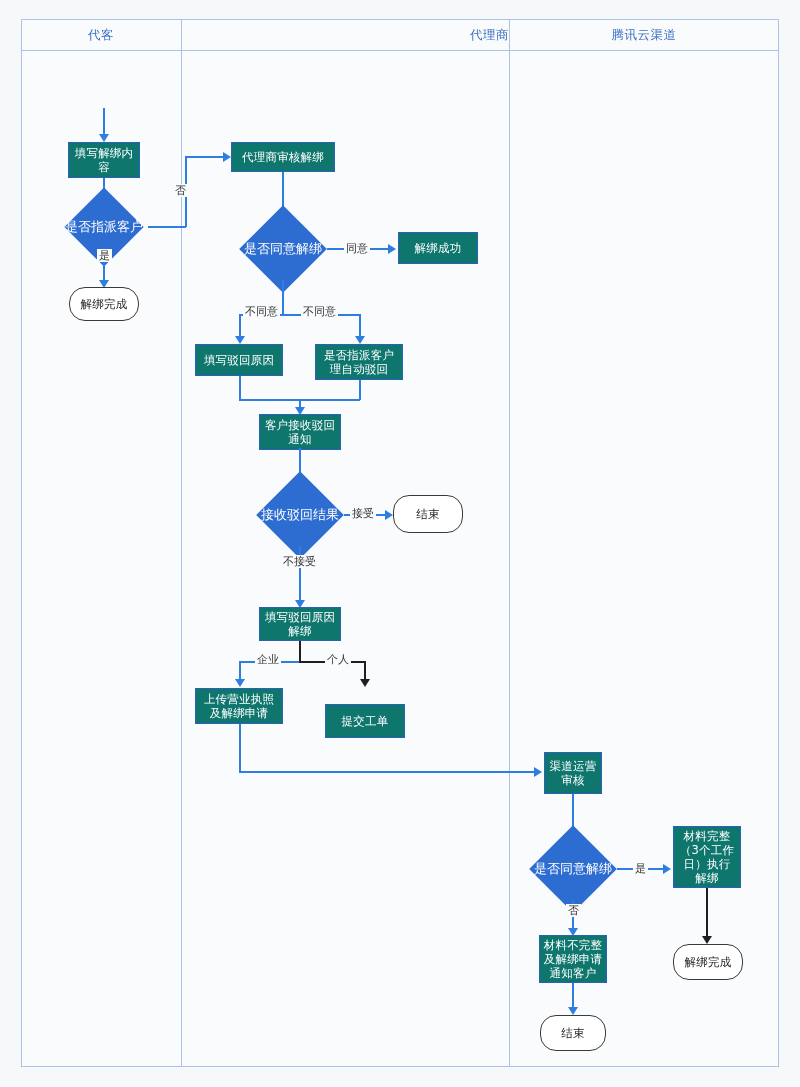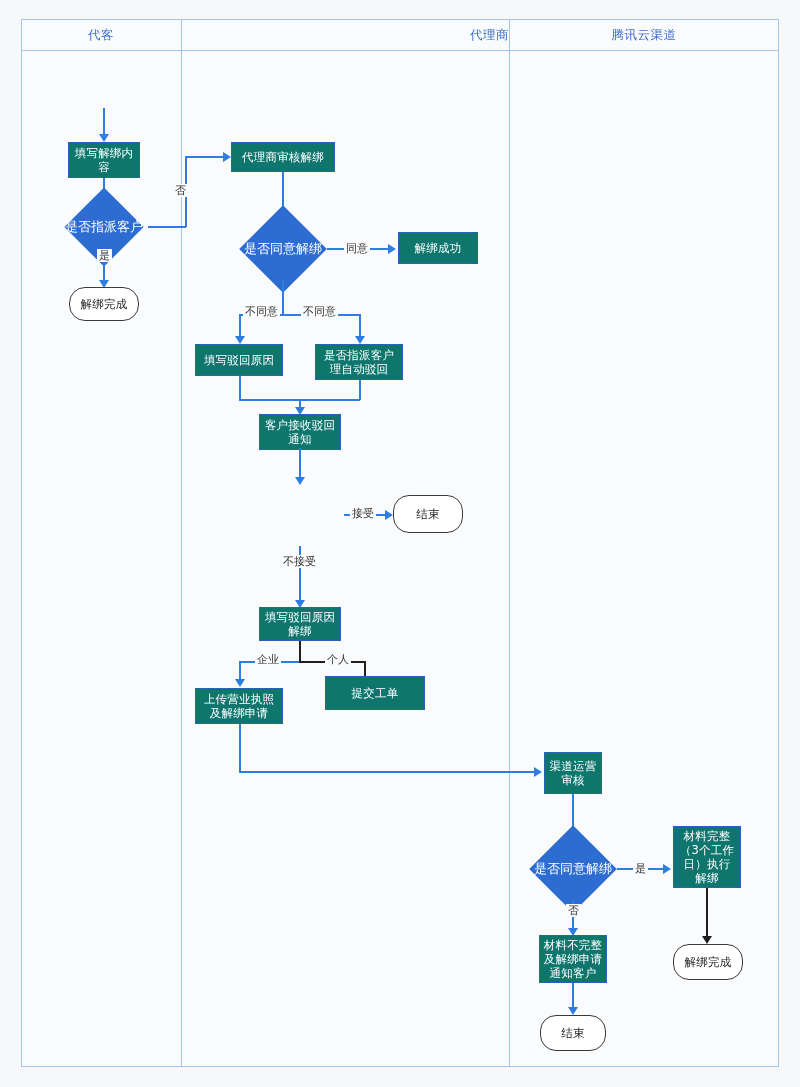--- a/index.html
+++ b/index.html
@@ -233,20 +233,24 @@
   <div class="arrow down" style="left:295px; top:407px;"></div>
 
   <div class="node process" style="left:259px; top:414px; width:82px; height:36px; flex-direction:column;">
     <span>客户接收驳回</span>
     <span>通知</span>
   </div>
 
   <div class="conn v" style="left:299px; top:448px; height:33px;"></div>
   <div class="arrow down" style="left:295px; top:477px;"></div>
 
+  <div class="diamond-wrap" style="left:255px; top:484px; width:90px; height:62px;">
+    <div class="diamond-shape" style="left:14px; top:0px; width:62px; height:62px;"></div>
+    <div class="diamond-label">接收驳回结果</div>
+  </div>
 
   <div class="conn h" style="left:344px; top:514px; width:44px;"></div>
   <div class="arrow right" style="left:385px; top:510px;"></div>
   <div class="edge-label" style="left:350px; top:507px;">接受</div>
 
   <div class="node terminal" style="left:393px; top:495px; width:70px; height:38px;">
     <span>结束</span>
   </div>
 
   <div class="conn v" style="left:299px; top:546px; height:58px;"></div>
@@ -268,21 +272,21 @@
   <div class="conn h dark" style="left:299px; top:661px; width:66px;"></div>
   <div class="conn v dark" style="left:364px; top:661px; height:22px;"></div>
   <div class="arrow down dark" style="left:360px; top:679px;"></div>
   <div class="edge-label" style="left:325px; top:653px;">个人</div>
 
   <div class="node process" style="left:195px; top:688px; width:88px; height:36px; flex-direction:column;">
     <span>上传营业执照</span>
     <span>及解绑申请</span>
   </div>
 
-  <div class="node process" style="left:325px; top:676px; width:100px; height:34px;">
+  <div class="node process" style="left:325px; top:704px; width:80px; height:34px;">
     <span>提交工单</span>
   </div>
 
   <div class="conn v" style="left:239px; top:724px; height:49px;"></div>
   <div class="conn h" style="left:239px; top:771px; width:298px;"></div>
   <div class="arrow right" style="left:534px; top:767px;"></div>
 
   <div class="node process" style="left:544px; top:752px; width:58px; height:42px; flex-direction:column;">
     <span>渠道运营</span>
     <span>审核</span>

